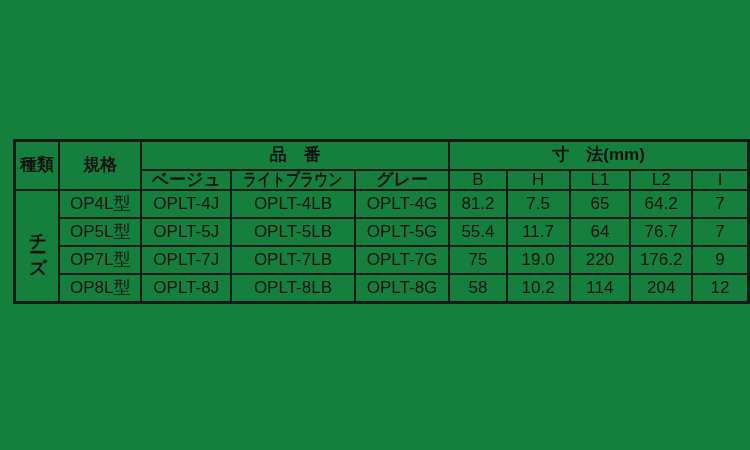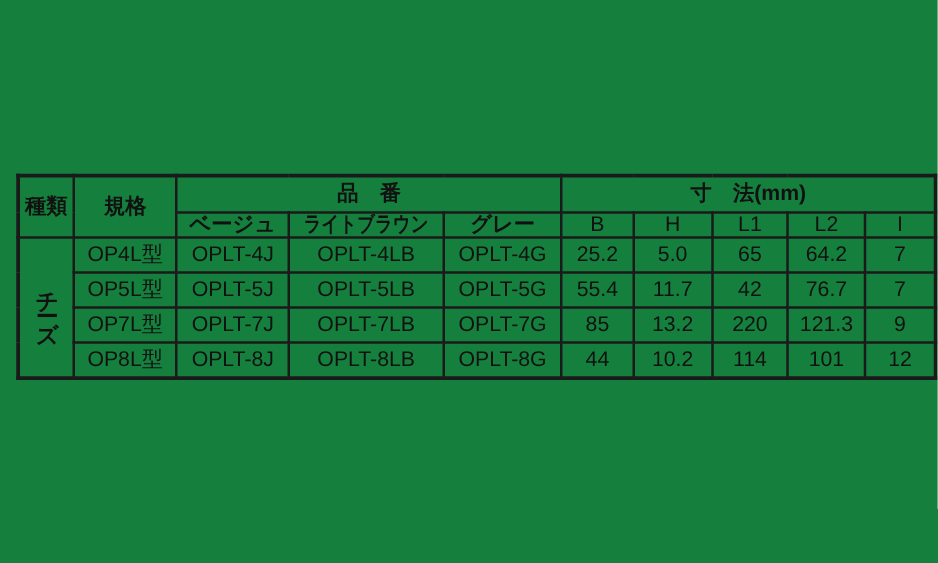--- a/index.html
+++ b/index.html
@@ -96,54 +96,54 @@
         <th>L1</th>
         <th>L2</th>
         <th>I</th>
       </tr>
       <tr class="drow">
         <td rowspan="4" class="vertcell"><span class="vert">チーズ</span></td>
         <td>OP4L型</td>
         <td>OPLT-4J</td>
         <td>OPLT-4LB</td>
         <td>OPLT-4G</td>
-        <td>25.2</td>
-        <td>5.0</td>
+        <td>81.2</td>
+        <td>7.5</td>
         <td>65</td>
         <td>64.2</td>
         <td>7</td>
       </tr>
       <tr class="drow">
         <td>OP5L型</td>
         <td>OPLT-5J</td>
         <td>OPLT-5LB</td>
         <td>OPLT-5G</td>
         <td>55.4</td>
         <td>11.7</td>
-        <td>42</td>
+        <td>64</td>
         <td>76.7</td>
         <td>7</td>
       </tr>
       <tr class="drow">
         <td>OP7L型</td>
         <td>OPLT-7J</td>
         <td>OPLT-7LB</td>
         <td>OPLT-7G</td>
-        <td>85</td>
-        <td>13.2</td>
+        <td>75</td>
+        <td>19.0</td>
         <td>220</td>
-        <td>121.3</td>
+        <td>176.2</td>
         <td>9</td>
       </tr>
       <tr class="drow">
         <td>OP8L型</td>
         <td>OPLT-8J</td>
         <td>OPLT-8LB</td>
         <td>OPLT-8G</td>
-        <td>44</td>
+        <td>58</td>
         <td>10.2</td>
         <td>114</td>
-        <td>101</td>
+        <td>204</td>
         <td>12</td>
       </tr>
     </tbody>
   </table>
 </div>
 
 </body></html>

